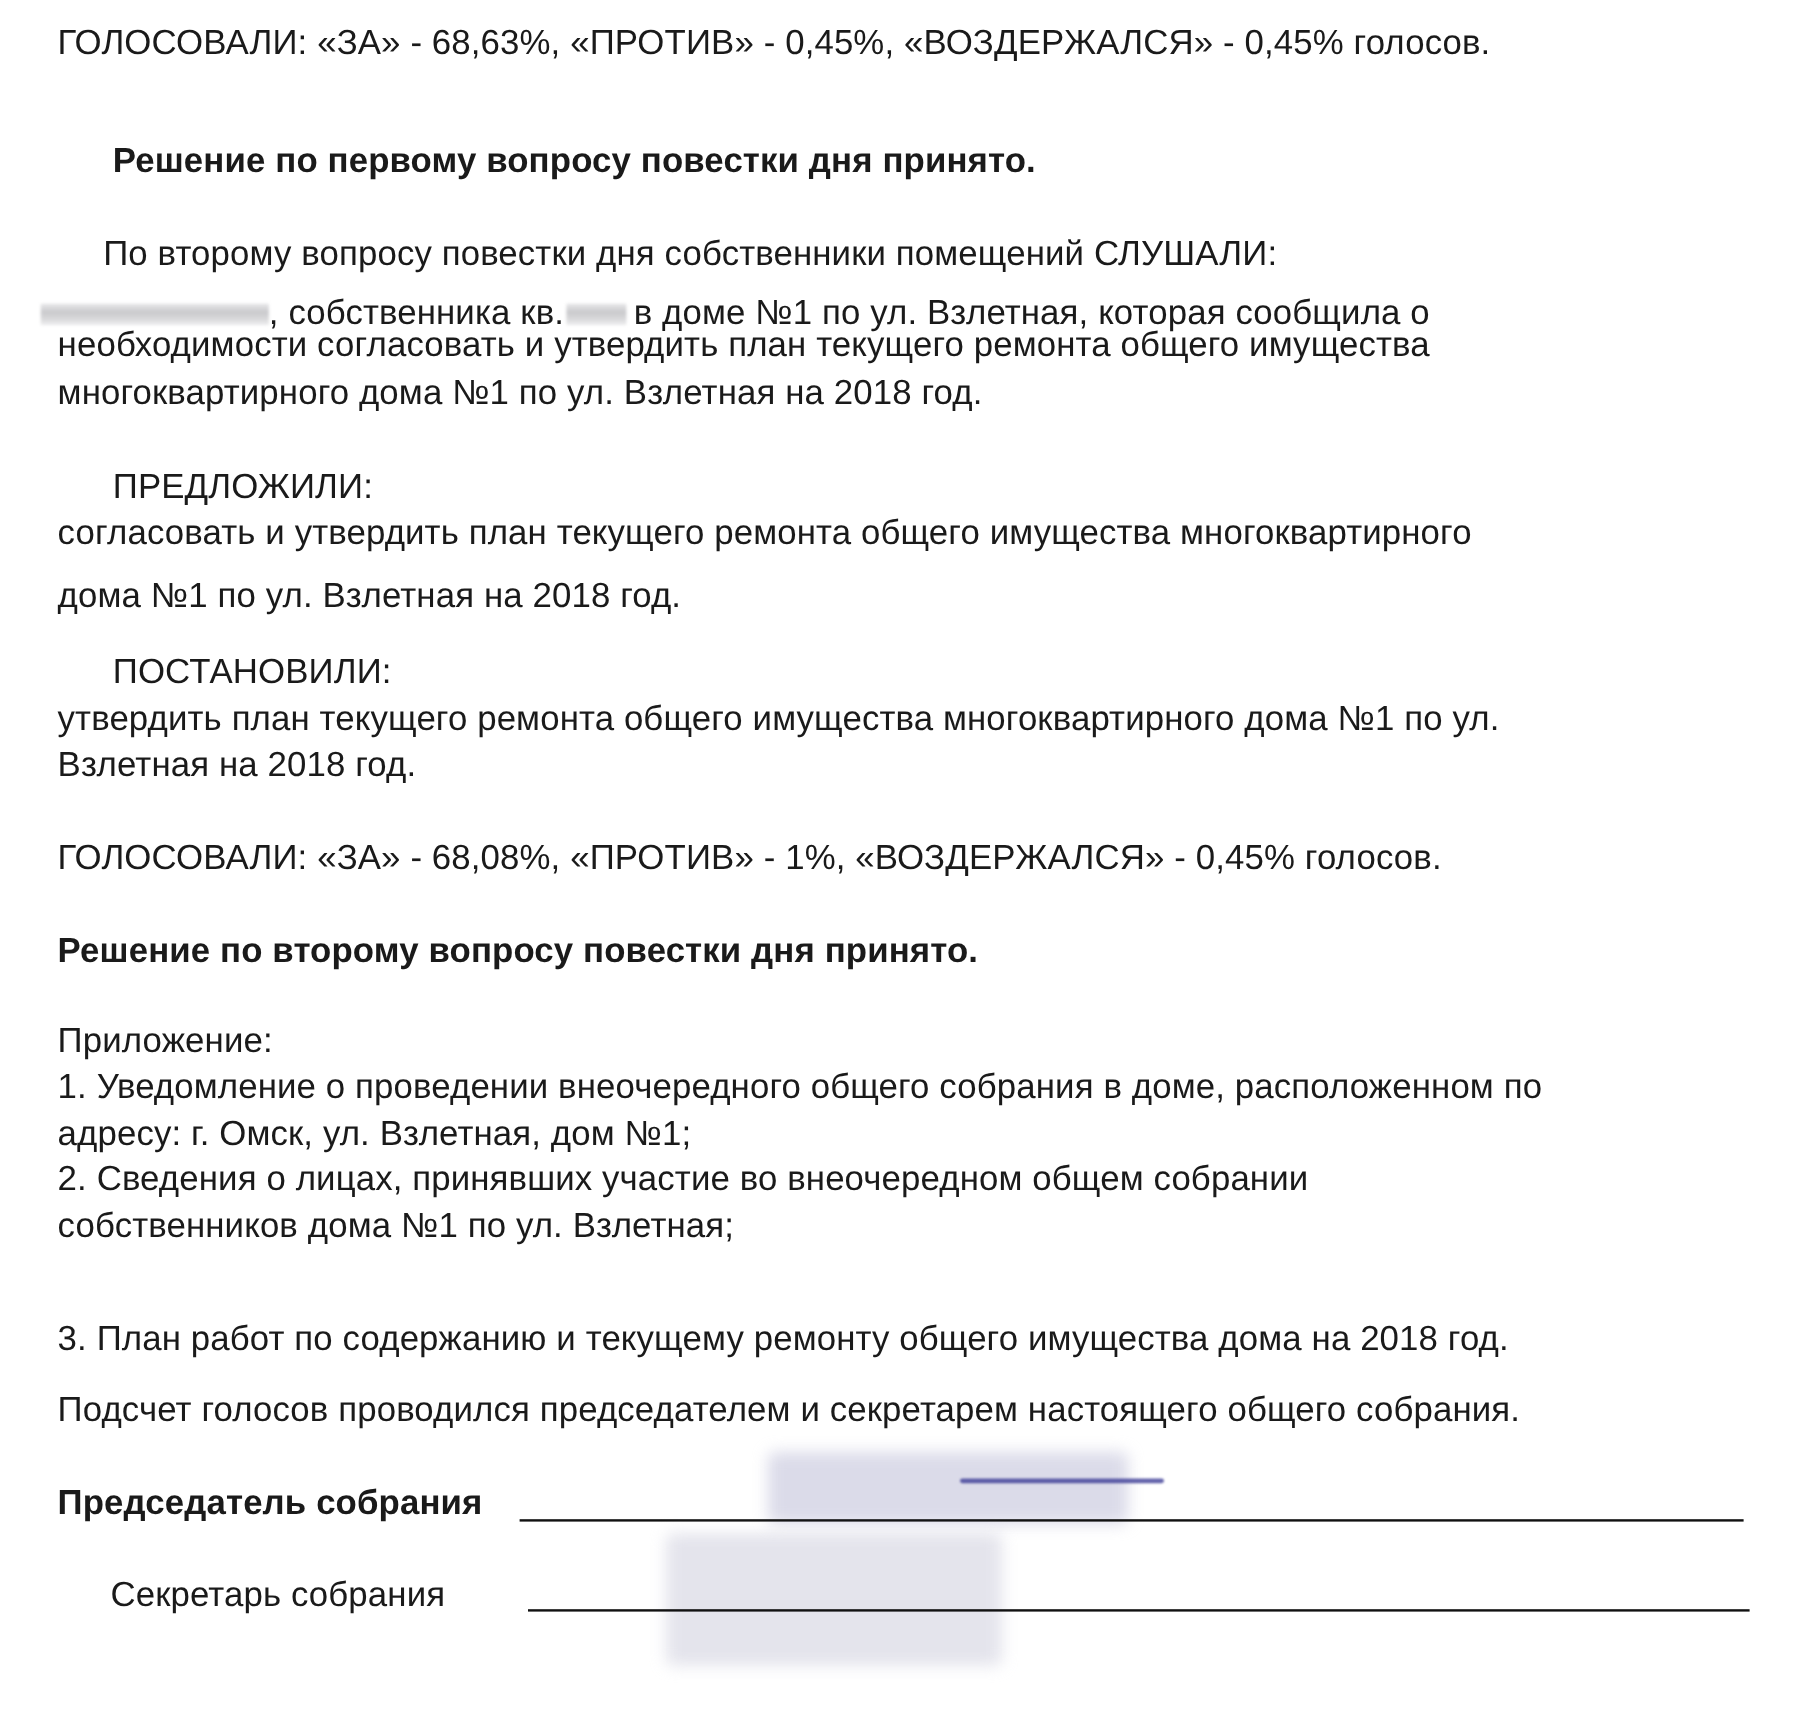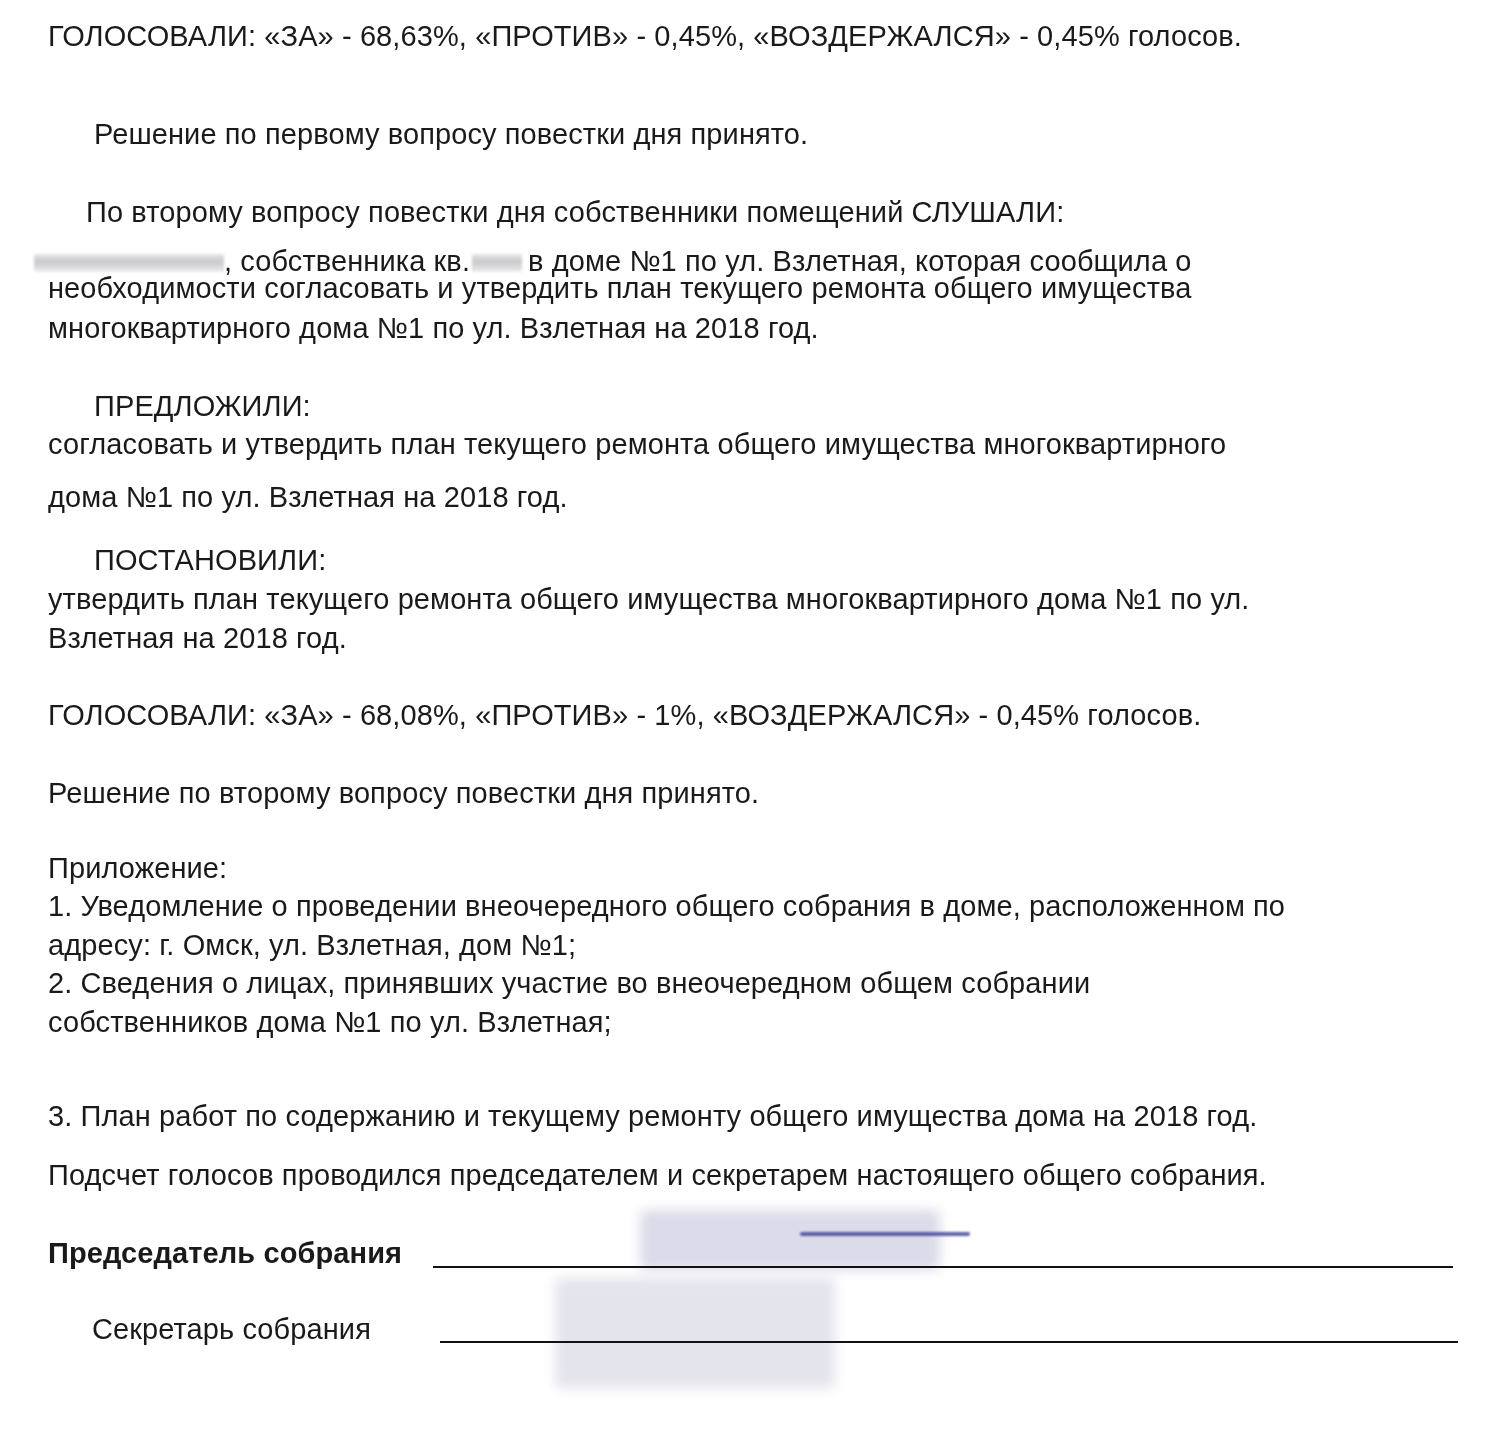--- a/index.html
+++ b/index.html
@@ -16,21 +16,21 @@
       color: #1a1a1a;
     }
     .line {
       position: absolute;
       left: 48px;
       font-size: 29px;
       line-height: 36px;
       white-space: nowrap;
       letter-spacing: 0.1px;
     }
-    .bold { font-weight: normal; text-align: right; }
+    .bold { font-weight: bold; text-align: right; }
     .indent { left: 94px; }
     .redact {
       display: inline-block;
       vertical-align: middle;
       height: 18px;
       background: linear-gradient(180deg, #e8e8ea 0%, #c9c9cc 40%, #d8d8da 70%, #eeeeef 100%);
       filter: blur(1.5px);
     }
     .sig-line {
       position: absolute;

